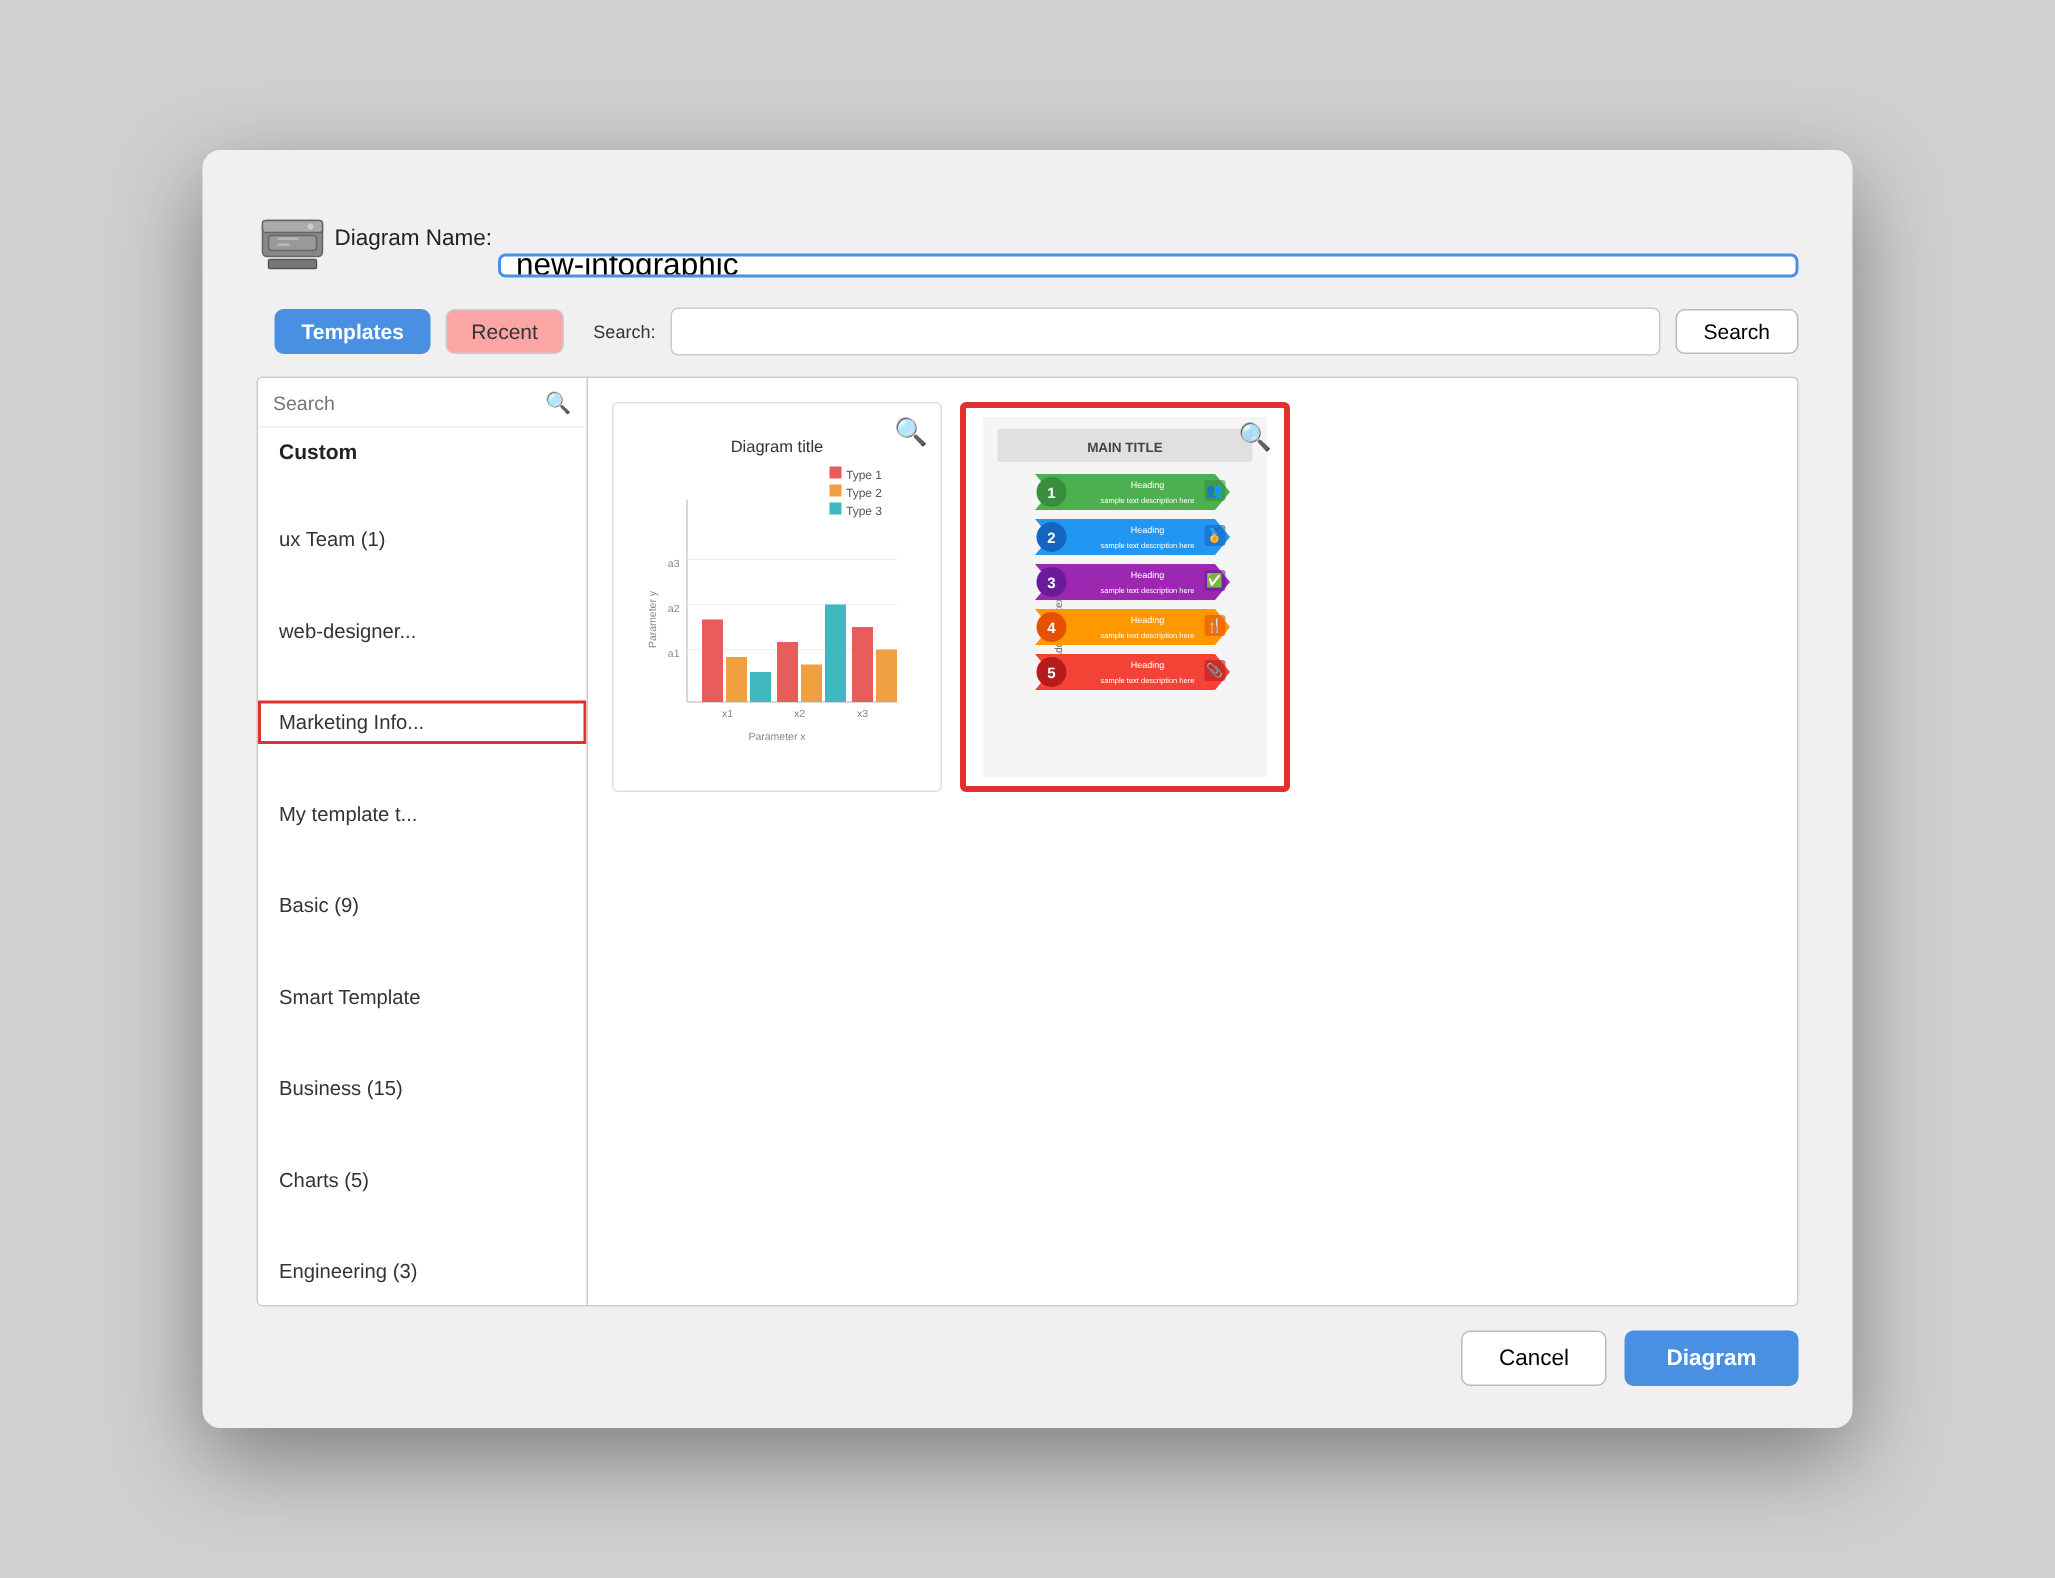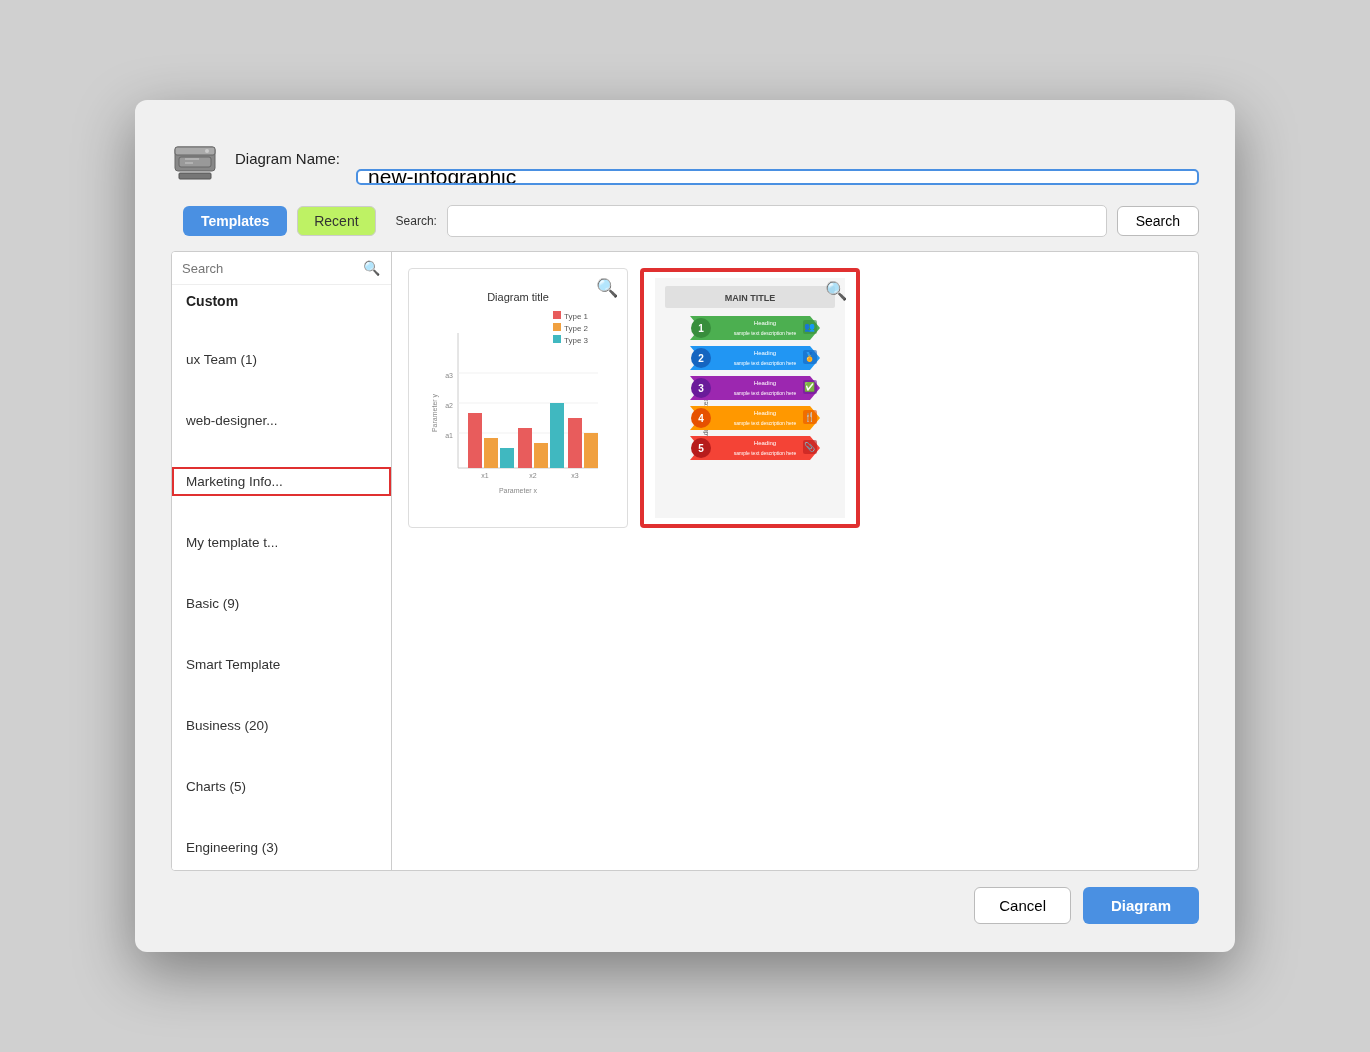--- a/index.html
+++ b/index.html
@@ -16,21 +16,21 @@
       background: #f0f0f0;
       border-radius: 12px;
       box-shadow: 0 20px 60px rgba(0,0,0,0.4);
       width: 1100px;
       padding: 32px 36px 28px 36px;
     }
     
     .header-row {
       display: flex;
       align-items: center;
-      gap: 16px;
+      gap: 4px;
       margin-bottom: 20px;
     }
     .disk-icon {
       width: 48px;
       height: 44px;
       flex-shrink: 0;
     }
     .diagram-name-label {
       font-size: 15px;
       font-weight: 500;
@@ -60,21 +60,21 @@
       background: #4a90e2;
       color: white;
       border: none;
       border-radius: 6px;
       padding: 7px 18px;
       font-size: 14px;
       font-weight: 600;
       cursor: pointer;
     }
     .btn-recent {
-      background: #bef264;
+      background: #fca5a5;
       color: #333;
       border: 1px solid #ccc;
       border-radius: 6px;
       padding: 6px 16px;
       font-size: 14px;
       cursor: pointer;
     }
     .search-label {
       font-size: 12px;
       color: #333;
@@ -253,21 +253,21 @@
       </div>
 
       <div class="sidebar-section-header">Custom</div>
       <div class="sidebar-item">ux Team (1)</div>
       <div class="sidebar-item">web-designer...</div>
       <div class="sidebar-item selected">Marketing Info...</div>
       <div class="sidebar-item">My template t...</div>
 
       <div class="sidebar-item">Basic (9)</div>
       <div class="sidebar-item">Smart Template</div>
-      <div class="sidebar-item">Business (20)</div>
+      <div class="sidebar-item">Business (15)</div>
       <div class="sidebar-item">Charts (5)</div>
       <div class="sidebar-item">Engineering (3)</div>
     </div>
 
     <div class="template-grid">
 
       <div class="template-card">
         <span class="zoom-icon">🔍</span>
         <svg class="chart-svg" viewBox="0 0 190 230" xmlns="http://www.w3.org/2000/svg">
 

